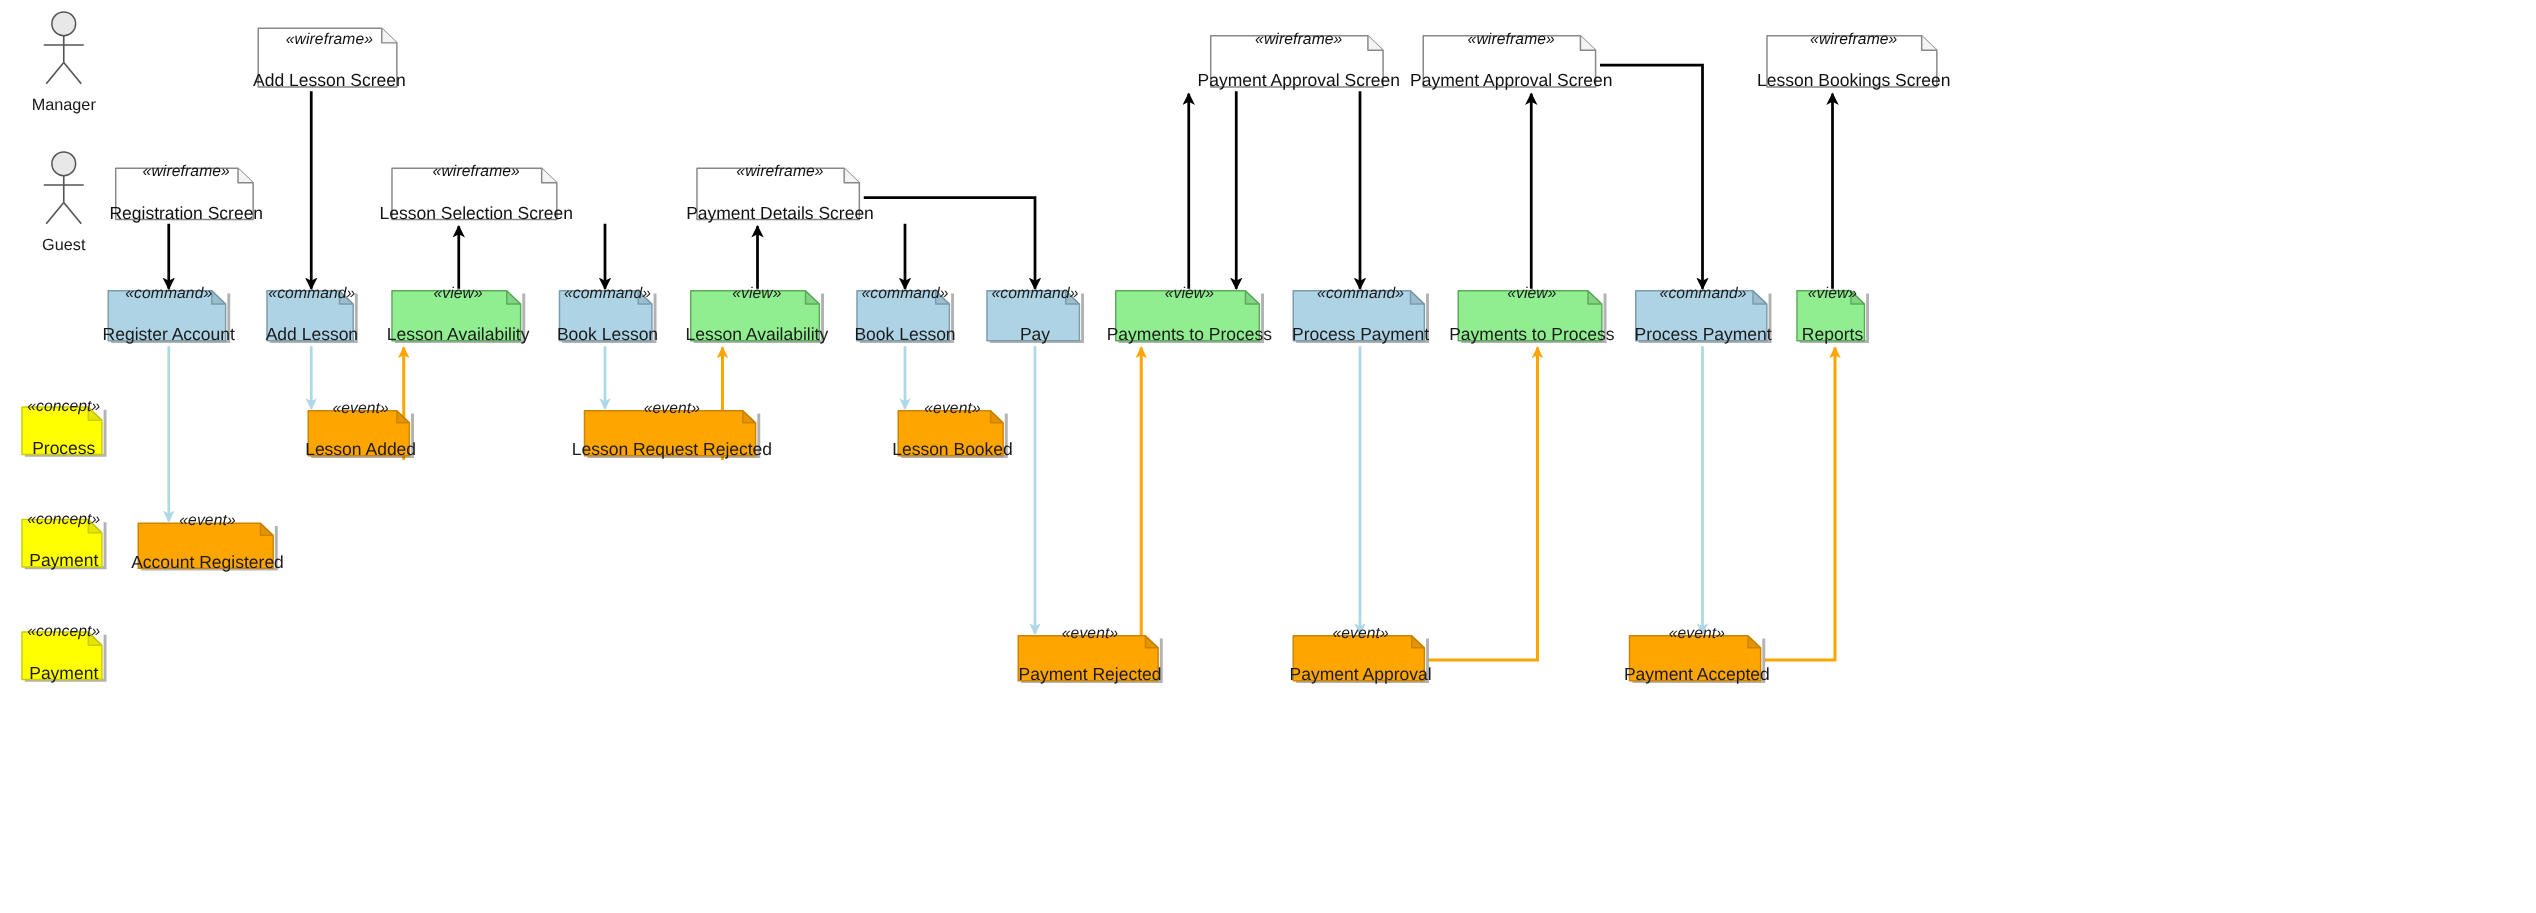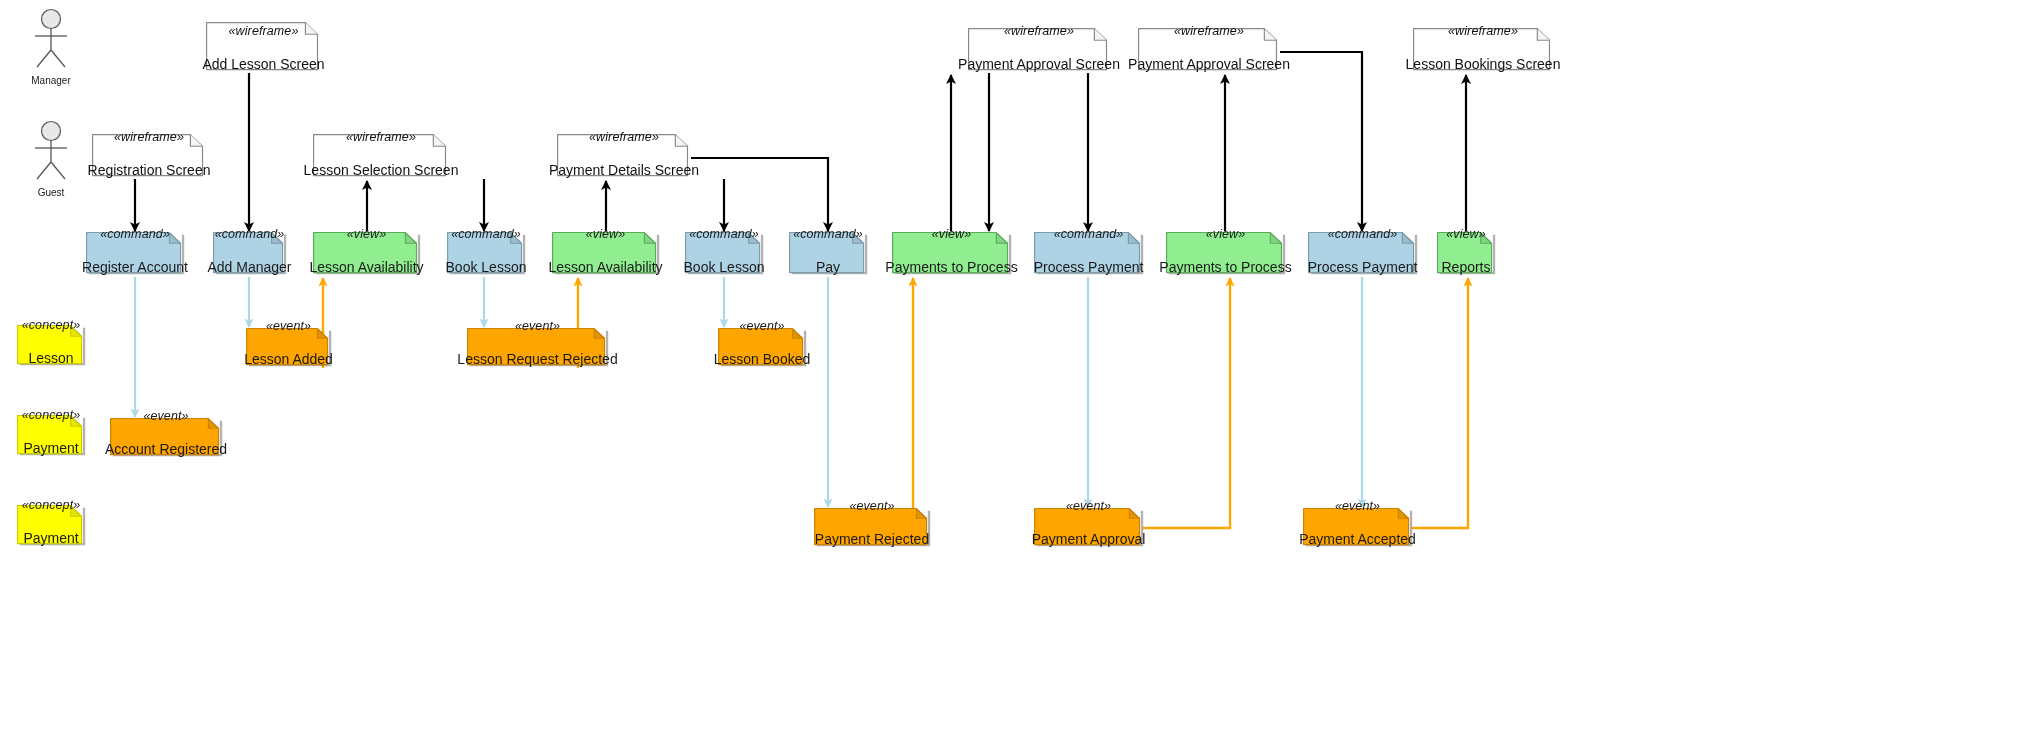--- a/index.html
+++ b/index.html
@@ -21,21 +21,21 @@
   .note .title{font-size:14px;white-space:nowrap;margin-top:18px;}
 
   
   .note .body{
     position:absolute;inset:0;
     z-index:-1;
   }
   .note .body svg{display:block;width:100%;height:100%;overflow:visible;}
 
   .actor{position:absolute;z-index:6;text-align:center;}
-  .actor .lbl{font-size:10px;color:#1a1a1a;margin-top:1px;white-space:nowrap;}
+  .actor .lbl{font-size:13px;color:#1a1a1a;margin-top:1px;white-space:nowrap;}
 
   .wf  .stereo,.wf  .title{color:#111;}
 </style>
 </head>
 <body>
 
 <div id="canvas">
 
   <svg id="wires" viewBox="0 0 2029 730">
     <defs>
@@ -201,21 +201,21 @@
       </div>
       <div class="note cmd" style="left: 213px; top: 232px; width: 73px; height: 44px;">
         <div class="body">
           <svg viewBox="0 0 76 47" preserveAspectRatio="none">
     <path d="M3,44 L75,44 L75,3" fill="none" stroke="rgba(0,0,0,0.30)" stroke-width="2.4"></path>
     <path d="M0.6,0.6 L61,0.6 L72.4,12 L72.4,43.4 L0.6,43.4 Z" fill="#aed3e5" stroke="#7a9cab" stroke-width="1.2" stroke-linejoin="round"></path>
     <path d="M61,0.6 L61,12 L72.4,12" fill="rgba(0,0,0,0.10)" stroke="#7a9cab" stroke-width="1.2" stroke-linejoin="round"></path>
   </svg>
         </div>
         <div class="stereo">«command»</div>
-        <div class="title">Add Manager</div>
+        <div class="title">Add Lesson</div>
       </div>
       <div class="note view" style="left: 313px; top: 232px; width: 107px; height: 44px;">
         <div class="body">
           <svg viewBox="0 0 110 47" preserveAspectRatio="none">
     <path d="M3,44 L109,44 L109,3" fill="none" stroke="rgba(0,0,0,0.30)" stroke-width="2.4"></path>
     <path d="M0.6,0.6 L95,0.6 L106.4,12 L106.4,43.4 L0.6,43.4 Z" fill="#90ee90" stroke="#5cab5c" stroke-width="1.2" stroke-linejoin="round"></path>
     <path d="M95,0.6 L95,12 L106.4,12" fill="rgba(0,0,0,0.10)" stroke="#5cab5c" stroke-width="1.2" stroke-linejoin="round"></path>
   </svg>
         </div>
         <div class="stereo">«view»</div>
@@ -399,21 +399,21 @@
       </div>
       <div class="note cpt" style="left: 17px; top: 325px; width: 68px; height: 42px;">
         <div class="body">
           <svg viewBox="0 0 71 45" preserveAspectRatio="none">
     <path d="M3,42 L70,42 L70,3" fill="none" stroke="rgba(0,0,0,0.30)" stroke-width="2.4"></path>
     <path d="M0.6,0.6 L56,0.6 L67.4,12 L67.4,41.4 L0.6,41.4 Z" fill="#ffff00" stroke="#cccc00" stroke-width="1.2" stroke-linejoin="round"></path>
     <path d="M56,0.6 L56,12 L67.4,12" fill="rgba(0,0,0,0.10)" stroke="#cccc00" stroke-width="1.2" stroke-linejoin="round"></path>
   </svg>
         </div>
         <div class="stereo">«concept»</div>
-        <div class="title">Lesson</div>
+        <div class="title">Process</div>
       </div>
       <div class="note cpt" style="left: 17px; top: 415px; width: 68px; height: 42px;">
         <div class="body">
           <svg viewBox="0 0 71 45" preserveAspectRatio="none">
     <path d="M3,42 L70,42 L70,3" fill="none" stroke="rgba(0,0,0,0.30)" stroke-width="2.4"></path>
     <path d="M0.6,0.6 L56,0.6 L67.4,12 L67.4,41.4 L0.6,41.4 Z" fill="#ffff00" stroke="#cccc00" stroke-width="1.2" stroke-linejoin="round"></path>
     <path d="M56,0.6 L56,12 L67.4,12" fill="rgba(0,0,0,0.10)" stroke="#cccc00" stroke-width="1.2" stroke-linejoin="round"></path>
   </svg>
         </div>
         <div class="stereo">«concept»</div>

